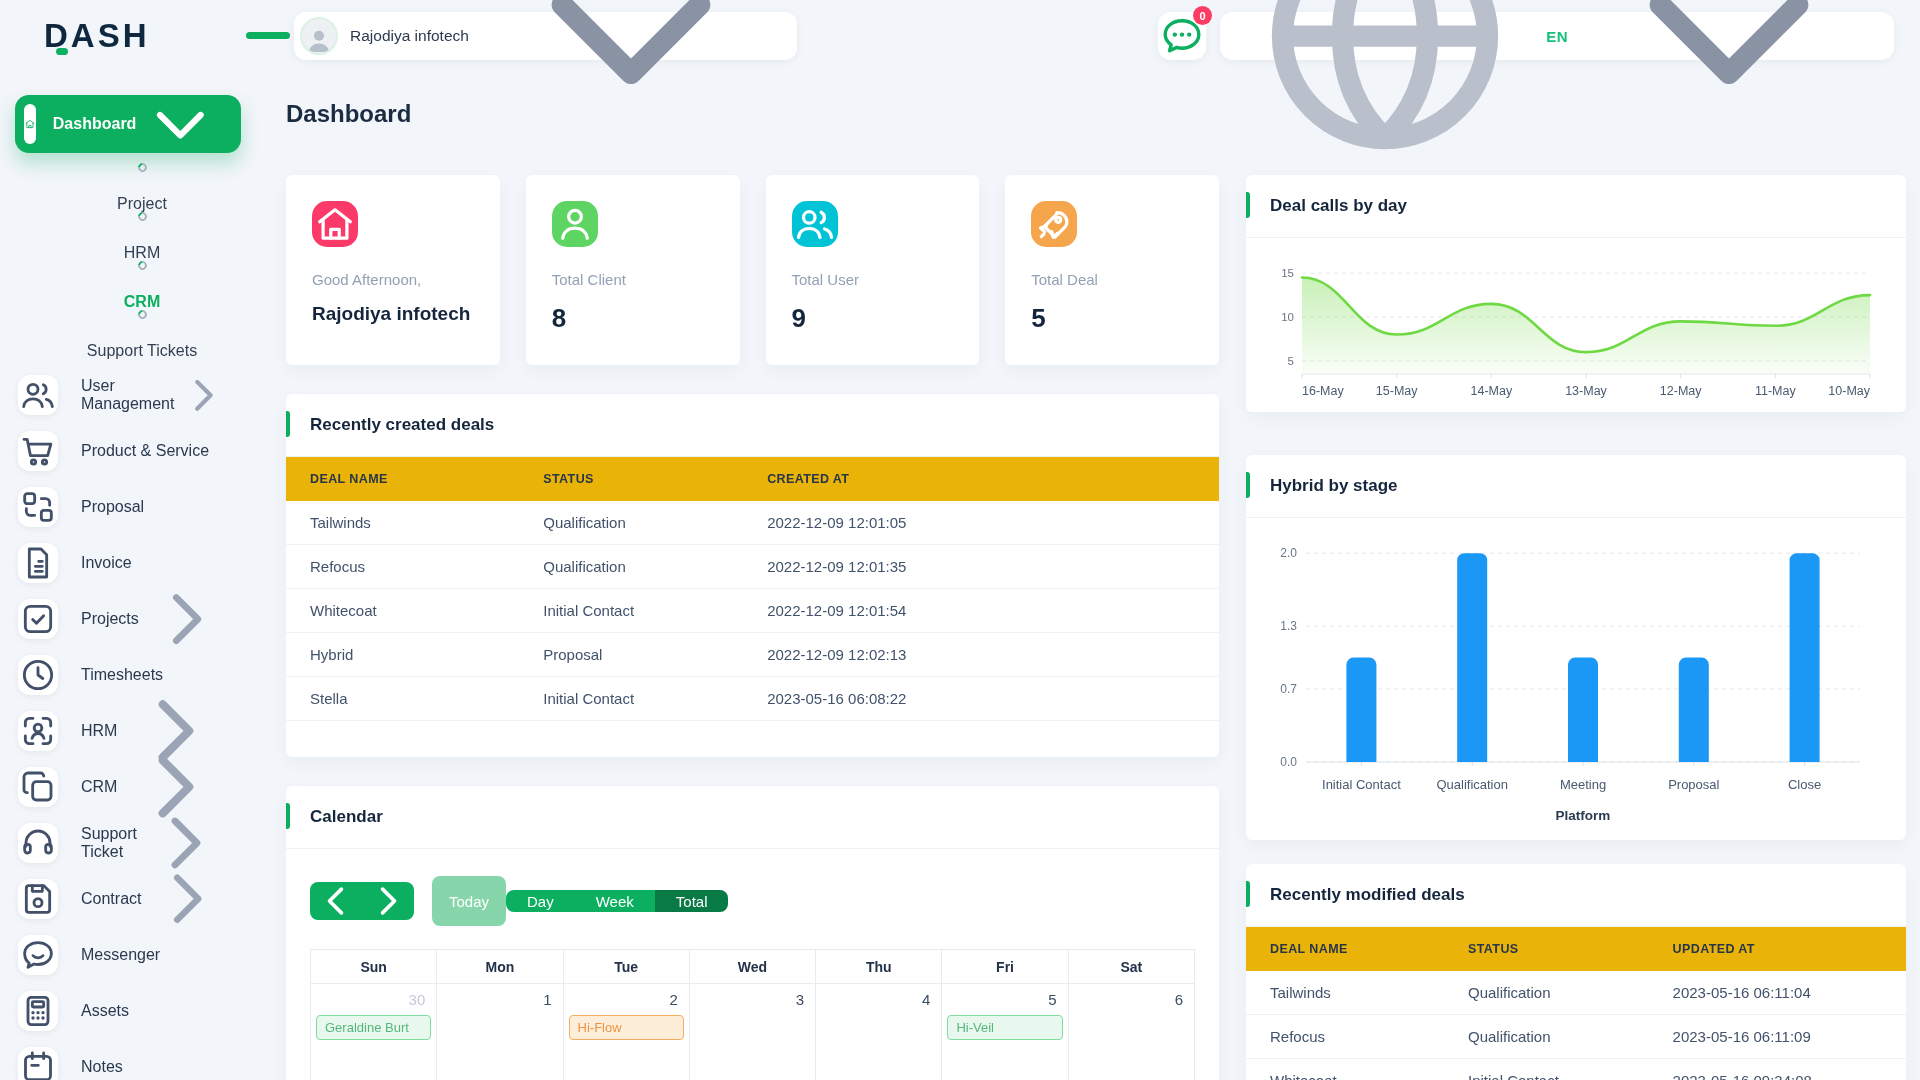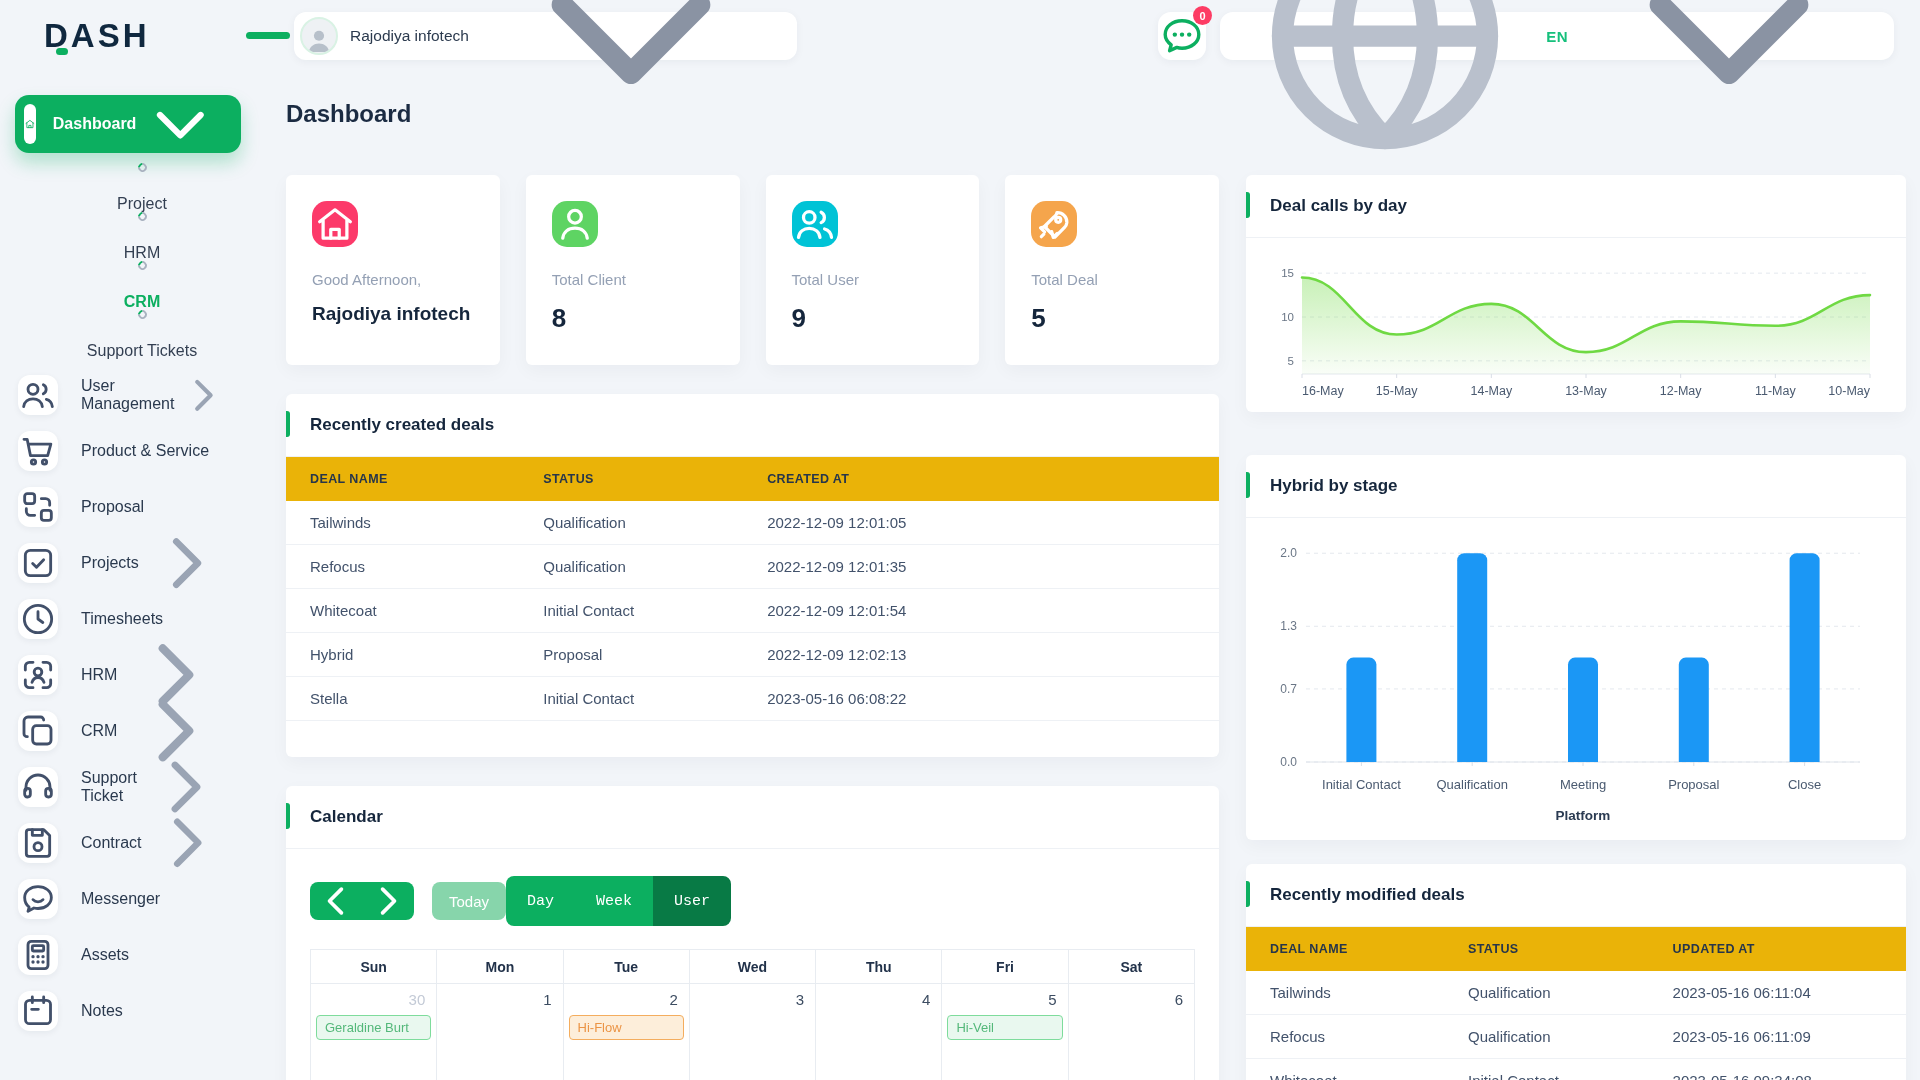--- a/index.html
+++ b/index.html
@@ -73,24 +73,24 @@
   table.deals { width:100%; border-collapse:collapse; }
   table.deals thead th { background:#eab308; text-align:left; font-size:12.5px; letter-spacing:.4px; color:#27364a; padding:15px 24px; font-weight:700; }
   table.deals tbody td { font-size:15px; color:#42526b; padding:13px 24px; border-bottom:1px solid #eef1f5; }
   .table-foot { height:36px; }
 
   .calendar-card { margin-top:29px; }
   .cal-toolbar { display:flex; align-items:center; padding:27px 24px 23px; }
   .nav-pair { background:#0caf60; border-radius:8px; height:38px; width:104px; display:flex; align-items:center; justify-content:space-around; color:#fff; }
   .nav-pair .nav-arrow { display:inline-flex; cursor:pointer; }
   .nav-pair svg { width:15px; height:15px; }
-  .today-btn { background:#87d5ab; color:#fff; border:none; border-radius:8px; height:38px; padding:0 17px; font-size:15px; margin-left:18px; font-family:inherit; cursor:default; }
+  .today-btn { background:#87d5ab; color:#fff; border:none; border-radius:8px; height:50px; padding:0 17px; font-size:15px; margin-left:18px; font-family:inherit; cursor:default; }
   .cal-month { flex:1; text-align:center; font-size:27px; font-weight:700; color:#16263c; letter-spacing:.5px; }
   .view-group { display:flex; border-radius:8px; overflow:hidden; }
-  .view-btn { height:50px; padding:0 21px; background:#0caf60; color:#fff; font-size:15px; border:none; font-family:Liberation Mono, monospace; cursor:pointer; }
+  .view-btn { height:22px; padding:0 21px; background:#0caf60; color:#fff; font-size:15px; border:none; font-family:Liberation Sans, sans-serif; cursor:pointer; }
   .view-btn.active { background:#087a45; }
   .cal-grid { margin:0 24px; width:calc(100% - 48px); border-collapse:collapse; }
   .cal-grid th { border:1px solid #e8ecf1; height:34px; font-size:14px; font-weight:700; color:#22324a; text-align:center; }
   .cal-grid td { border:1px solid #e8ecf1; height:150px; vertical-align:top; padding:2px 5px; width:14.28%; }
   .day-num { text-align:right; font-size:15px; color:#3c4c61; padding:5px 6px 2px; }
   .day-num.muted { color:#c3cad6; }
   .event { margin-top:5px; font-size:13px; border-radius:4px; padding:4px 8px; border:1px solid; cursor:pointer; }
   .ev-green { background:#e9f8ef; border-color:#7edc9c; color:#54b87a; }
   .ev-orange { background:#fdeeda; border-color:#f4ad5e; color:#eb9445; }
 
@@ -215,20 +215,29 @@
               <rect x="4" y="4" width="6" height="6" rx="1.6"></rect>
               <rect x="14" y="14" width="6" height="6" rx="1.6"></rect>
               <path d="M14 7h2.6A2.4 2.4 0 0 1 19 9.4V11M10 17H7.4A2.4 2.4 0 0 1 5 14.6V13"></path>
             </svg>
           </span>
           <span class="nav-label">Proposal</span>
         </div>
       <div class="nav-item">
           <span class="chip">
             <svg viewBox="0 0 24 24" fill="none" stroke="currentColor" stroke-width="1.7" stroke-linecap="round" stroke-linejoin="round" style="width:100%;height:100%">
+              <path d="M6.8 3.6h7l3.4 3.4v13.4H6.8z"></path>
+              <path d="M12.4 11h2.2M10.4 14h4.2M10.4 17h4.2"></path>
+            </svg>
+          </span>
+          <span class="nav-label">Invoice</span>
+        </div>
+      <div class="nav-item">
+          <span class="chip">
+            <svg viewBox="0 0 24 24" fill="none" stroke="currentColor" stroke-width="1.7" stroke-linecap="round" stroke-linejoin="round" style="width:100%;height:100%">
               <rect x="4.4" y="4.4" width="15.2" height="15.2" rx="3"></rect>
               <path d="M8.8 12.3l2.3 2.3 4.3-4.6"></path>
             </svg>
           </span>
           <span class="nav-label">Projects</span>
           <span class="nav-caret">
             <svg viewBox="0 0 24 24" fill="none" stroke="currentColor" stroke-width="1.7" stroke-linecap="round" stroke-linejoin="round" style="width:100%;height:100%">
               <path d="M9.5 6.5 15 12l-5.5 5.5"></path>
             </svg>
           </span>
@@ -436,21 +445,21 @@
               <span class="nav-arrow">
                   <svg viewBox="0 0 24 24" fill="none" stroke="currentColor" stroke-width="1.7" stroke-linecap="round" stroke-linejoin="round" style="width:100%;height:100%">
                     <path d="M9.5 6.5 15 12l-5.5 5.5"></path>
                   </svg>
                 </span>
             </div>
             <button class="today-btn">Today</button>
             <div class="view-group">
               <button class="view-btn">Day</button>
               <button class="view-btn">Week</button>
-              <button class="view-btn active">User</button>
+              <button class="view-btn active">Total</button>
             </div>
           </div>
           <table class="cal-grid">
             <thead>
                 <tr>
               <th>Sun</th>
               <th>Mon</th>
               <th>Tue</th>
               <th>Wed</th>
               <th>Thu</th>

